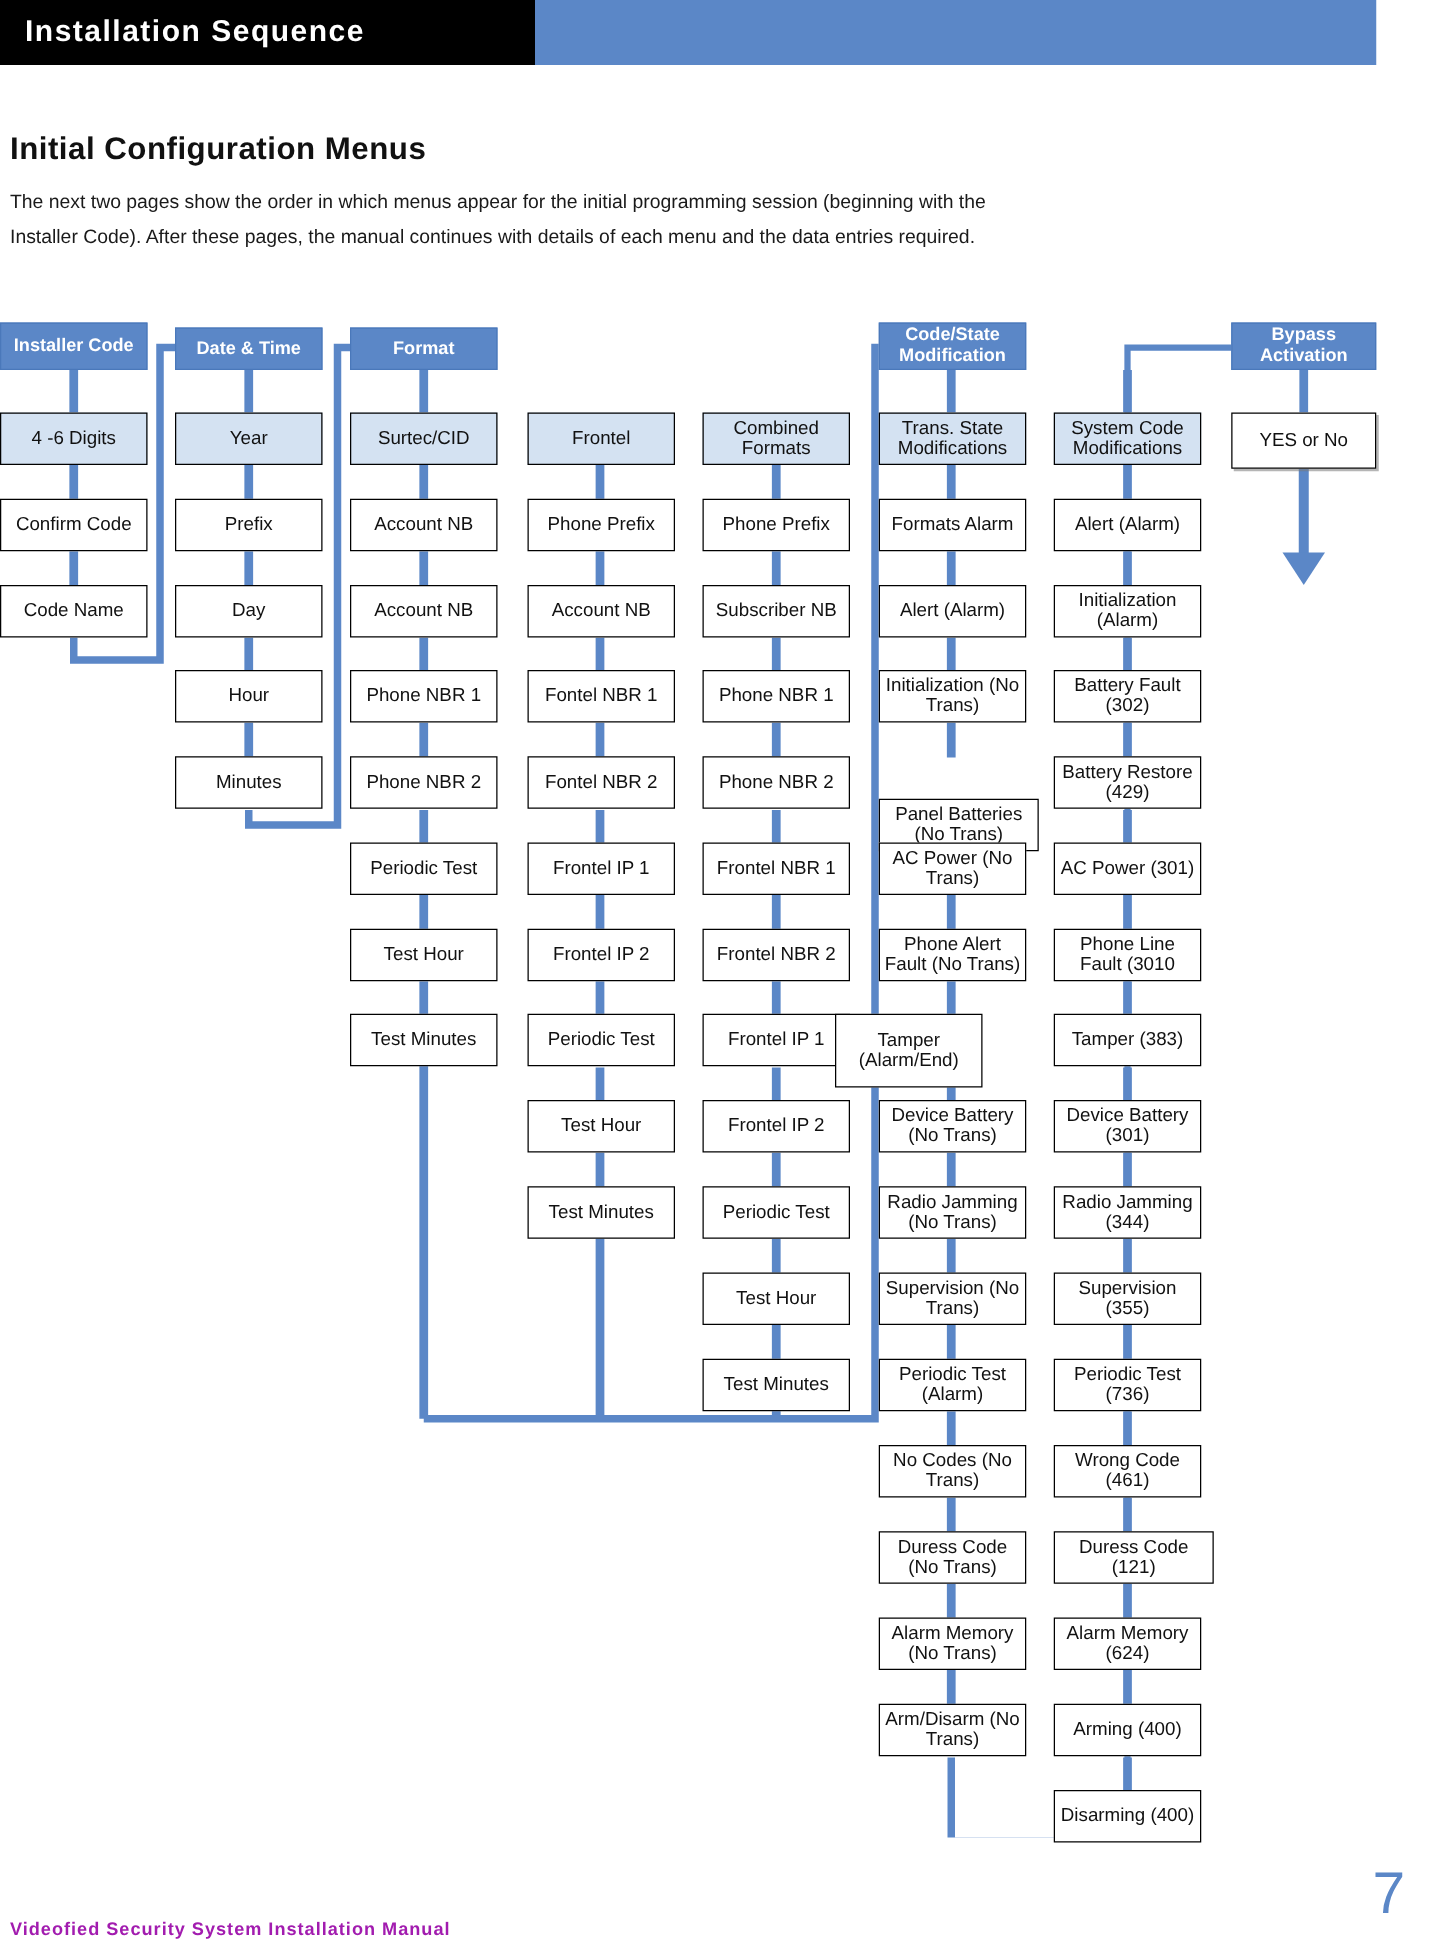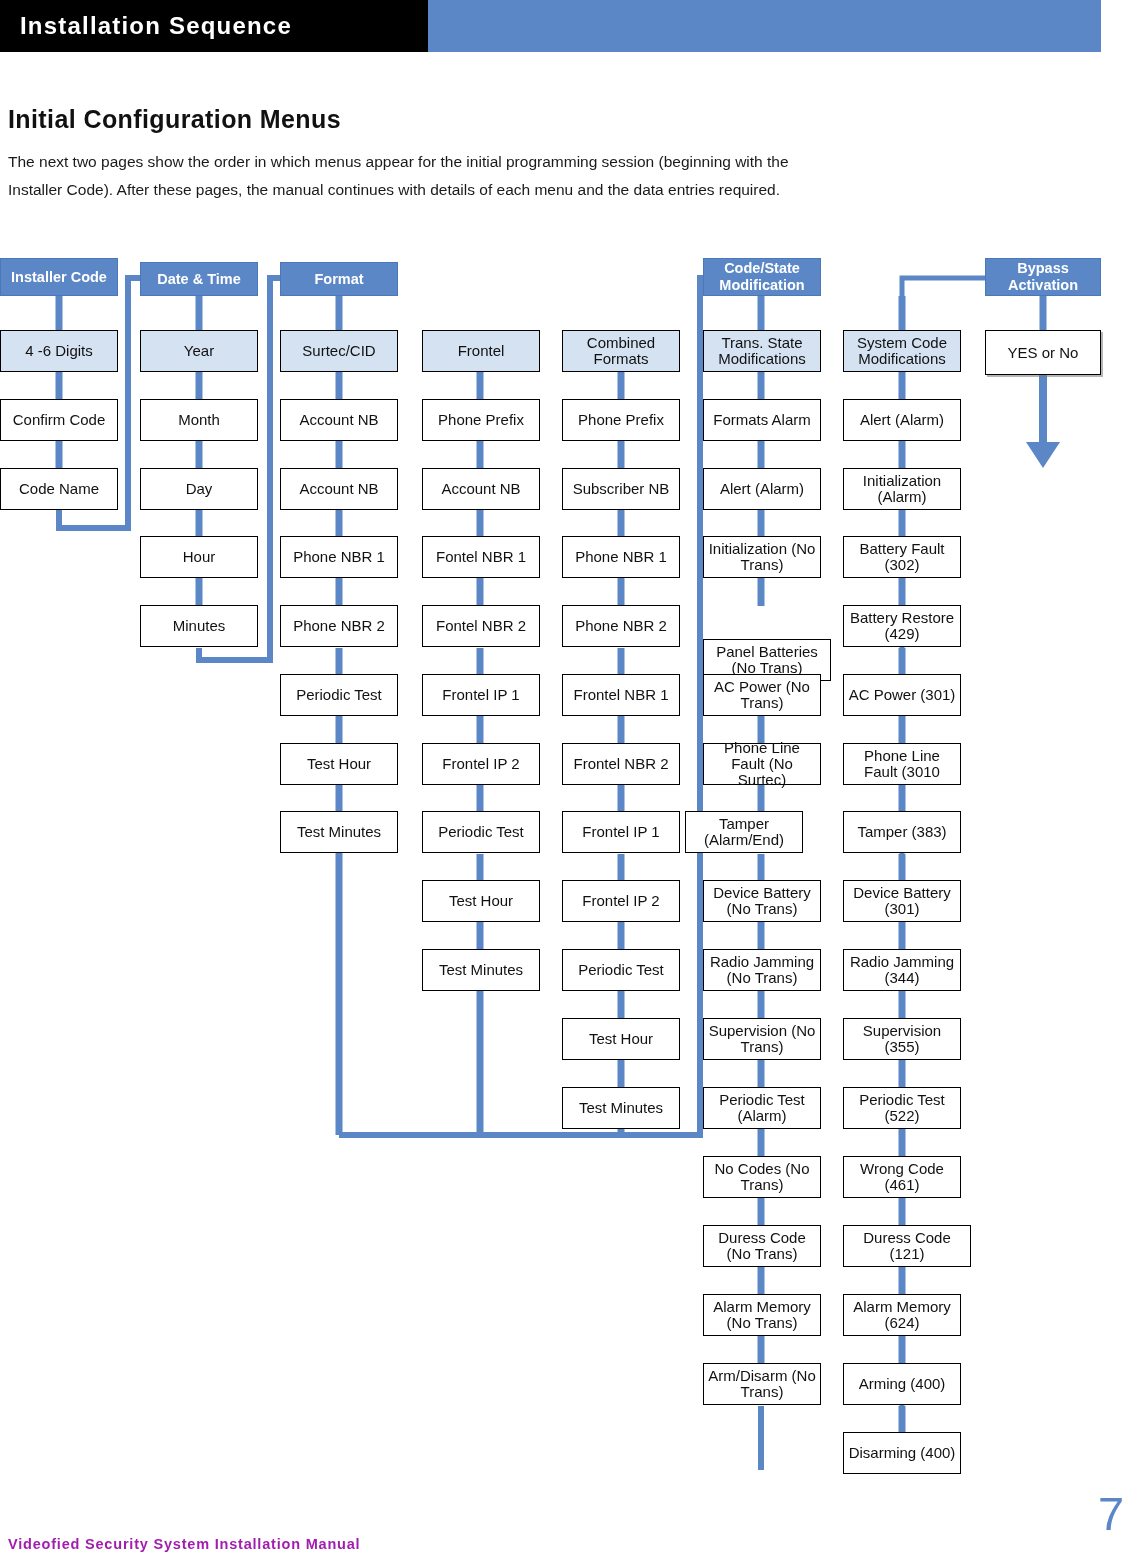--- a/index.html
+++ b/index.html
@@ -189,21 +189,21 @@
     <span>Code Name</span>
   </div>
 
   <div class="node head" style="left:140px;top:262px;width:118px;height:34px">
     <span>Date &amp; Time</span>
   </div>
   <div class="node sub" style="left:140px;top:330px;width:118px;height:42px">
     <span>Year</span>
   </div>
   <div class="node plain" style="left:140px;top:399px;width:118px;height:42px">
-    <span>Month</span>
+    <span>Prefix</span>
   </div>
   <div class="node plain" style="left:140px;top:468px;width:118px;height:42px">
     <span>Day</span>
   </div>
   <div class="node plain" style="left:140px;top:536px;width:118px;height:42px">
     <span>Hour</span>
   </div>
   <div class="node plain" style="left:140px;top:605px;width:118px;height:42px">
     <span>Minutes</span>
   </div>
@@ -319,23 +319,23 @@
   <div class="node plain" style="left:703px;top:536px;width:118px;height:42px">
     <span>Initialization (No Trans)</span>
   </div>
   <div class="node plain" style="left:703px;top:639px;width:128px;height:42px">
     <span>Panel Batteries (No Trans)</span>
   </div>
   <div class="node plain" style="left:703px;top:674px;width:118px;height:42px">
     <span>AC Power (No Trans)</span>
   </div>
   <div class="node plain" style="left:703px;top:743px;width:118px;height:42px">
-    <span>Phone Line Fault (No Surtec)</span>
-  </div>
-  <div class="node plain" style="left:685px;top:811px;width:118px;height:42px">
+    <span>Phone Alert Fault (No Trans)</span>
+  </div>
+  <div class="node plain" style="left:668px;top:811px;width:118px;height:59px">
     <span>Tamper (Alarm/End)</span>
   </div>
   <div class="node plain" style="left:703px;top:880px;width:118px;height:42px">
     <span>Device Battery (No Trans)</span>
   </div>
   <div class="node plain" style="left:703px;top:949px;width:118px;height:42px">
     <span>Radio Jamming (No Trans)</span>
   </div>
   <div class="node plain" style="left:703px;top:1018px;width:118px;height:42px">
     <span>Supervision (No Trans)</span>
@@ -383,21 +383,21 @@
   <div class="node plain" style="left:843px;top:880px;width:118px;height:42px">
     <span>Device Battery (301)</span>
   </div>
   <div class="node plain" style="left:843px;top:949px;width:118px;height:42px">
     <span>Radio Jamming (344)</span>
   </div>
   <div class="node plain" style="left:843px;top:1018px;width:118px;height:42px">
     <span>Supervision (355)</span>
   </div>
   <div class="node plain" style="left:843px;top:1087px;width:118px;height:42px">
-    <span>Periodic Test (522)</span>
+    <span>Periodic Test (736)</span>
   </div>
   <div class="node plain" style="left:843px;top:1156px;width:118px;height:42px">
     <span>Wrong Code (461)</span>
   </div>
   <div class="node plain" style="left:843px;top:1225px;width:128px;height:42px">
     <span>Duress Code (121)</span>
   </div>
   <div class="node plain" style="left:843px;top:1294px;width:118px;height:42px">
     <span>Alarm Memory (624)</span>
   </div>

